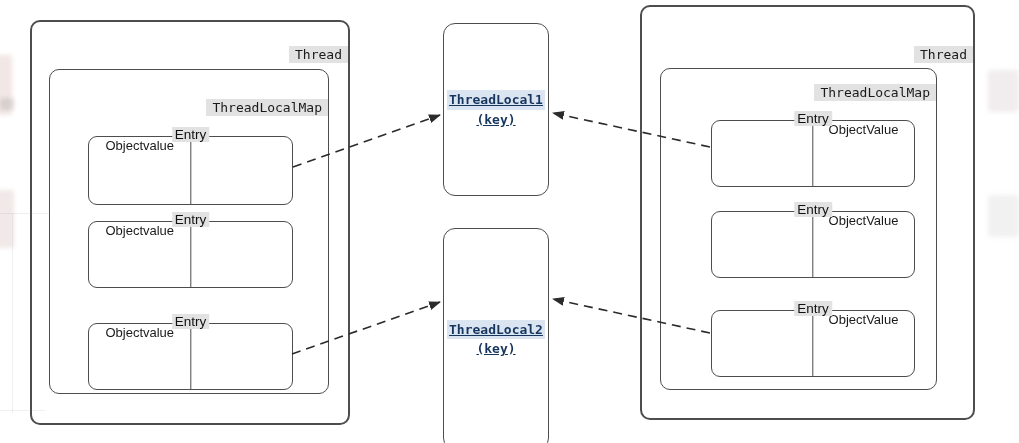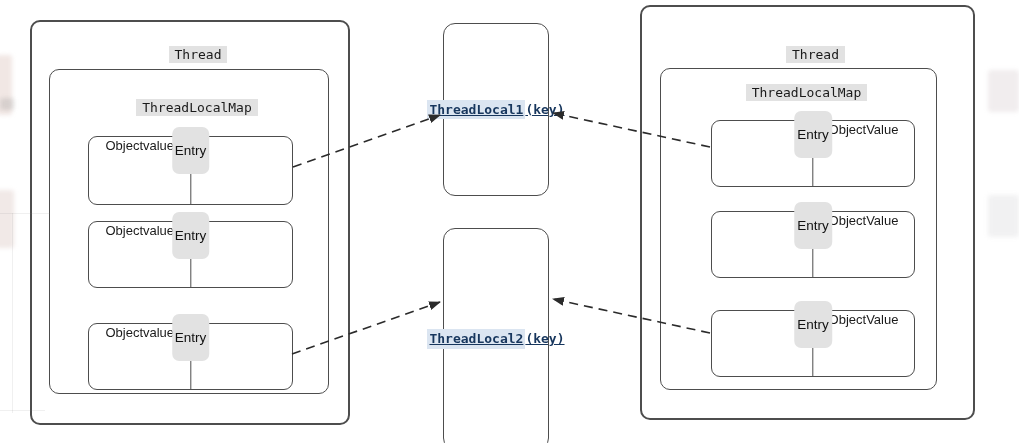--- a/index.html
+++ b/index.html
@@ -3,32 +3,32 @@
 <meta charset="utf-8">
 <style>
   html,body{margin:0;padding:0;background:#fff;}
   *{box-sizing:border-box;}
   #canvas{
     position:relative;width:1019px;height:443px;background:#ffffff;overflow:hidden;
     font-family:"Liberation Sans", sans-serif;color:#1a1a1a;
   }
   .box{position:absolute;border:2px solid var(--line,#4d4d4d);border-radius:10px;background:transparent;}
   .thin{border-width:1.5px;}
-  .title-row{position:absolute;left:16px;right:0;text-align:center;}
+  .title-row{position:absolute;left:16px;right:0;text-align:right;}
   .hl{background:var(--label-highlight,#e2e2e2);padding:1px 6px;display:inline-block;}
   .mono{font-family:"DejaVu Sans Mono", monospace;font-size:13px;color:#1a1a1a;}
   .entry{position:absolute;border:1.4px solid var(--line,#4d4d4d);border-radius:9px;}
   .entry-divider{position:absolute;left:50%;top:0;bottom:0;width:1.4px;background:var(--line,#4d4d4d);transform:translateX(-50%);}
   .entry-label{position:absolute;top:-10px;left:50%;transform:translateX(-50%);
-    font-size:13.5px;background:var(--label-highlight,#e2e2e2);padding:16px 3px;z-index:2;color:#111;white-space:nowrap;border-radius:7px;}
+    font-size:13.5px;background:var(--label-highlight,#e2e2e2);padding:0 3px;z-index:2;color:#111;white-space:nowrap;}
   .cell{position:absolute;top:0;bottom:0;width:50%;display:flex;flex-direction:row;
     justify-content:center;font-size:13px;line-height:1.35;}
   .cell.left{left:0}.cell.right{right:0}
   .tl-box{position:absolute;left:443px;width:106px;border:1.6px solid var(--line,#4d4d4d);
-    border-radius:12px;display:flex;align-items:center;justify-content:center;}
+    border-radius:12px;display:flex;flex-direction:column;align-items:center;justify-content:center;}
   .tl-name,.tl-key{font-family:"DejaVu Sans Mono", monospace;font-size:13px;font-weight:600;
     color:var(--threadlocal-text,#17365d);text-decoration:underline;line-height:1.5;}
   .tl-name{background:var(--threadlocal-highlight,#dbe5f1);padding:0 2px;}
   #arrow-layer{position:absolute;left:0;top:0;z-index:5;pointer-events:none;}
   .watermark{position:absolute;top:406px;right:6px;z-index:6;font-size:19px;letter-spacing:1px;
     color:var(--watermark-gray,#8f8f8f);font-family:"DejaVu Sans", sans-serif;}
   .ghost{position:absolute;pointer-events:none;}
   .ghost.blob{filter:blur(2px);border-radius:3px;}
   .ghost.line{background:rgba(130,130,130,0.12);}
 </style>

